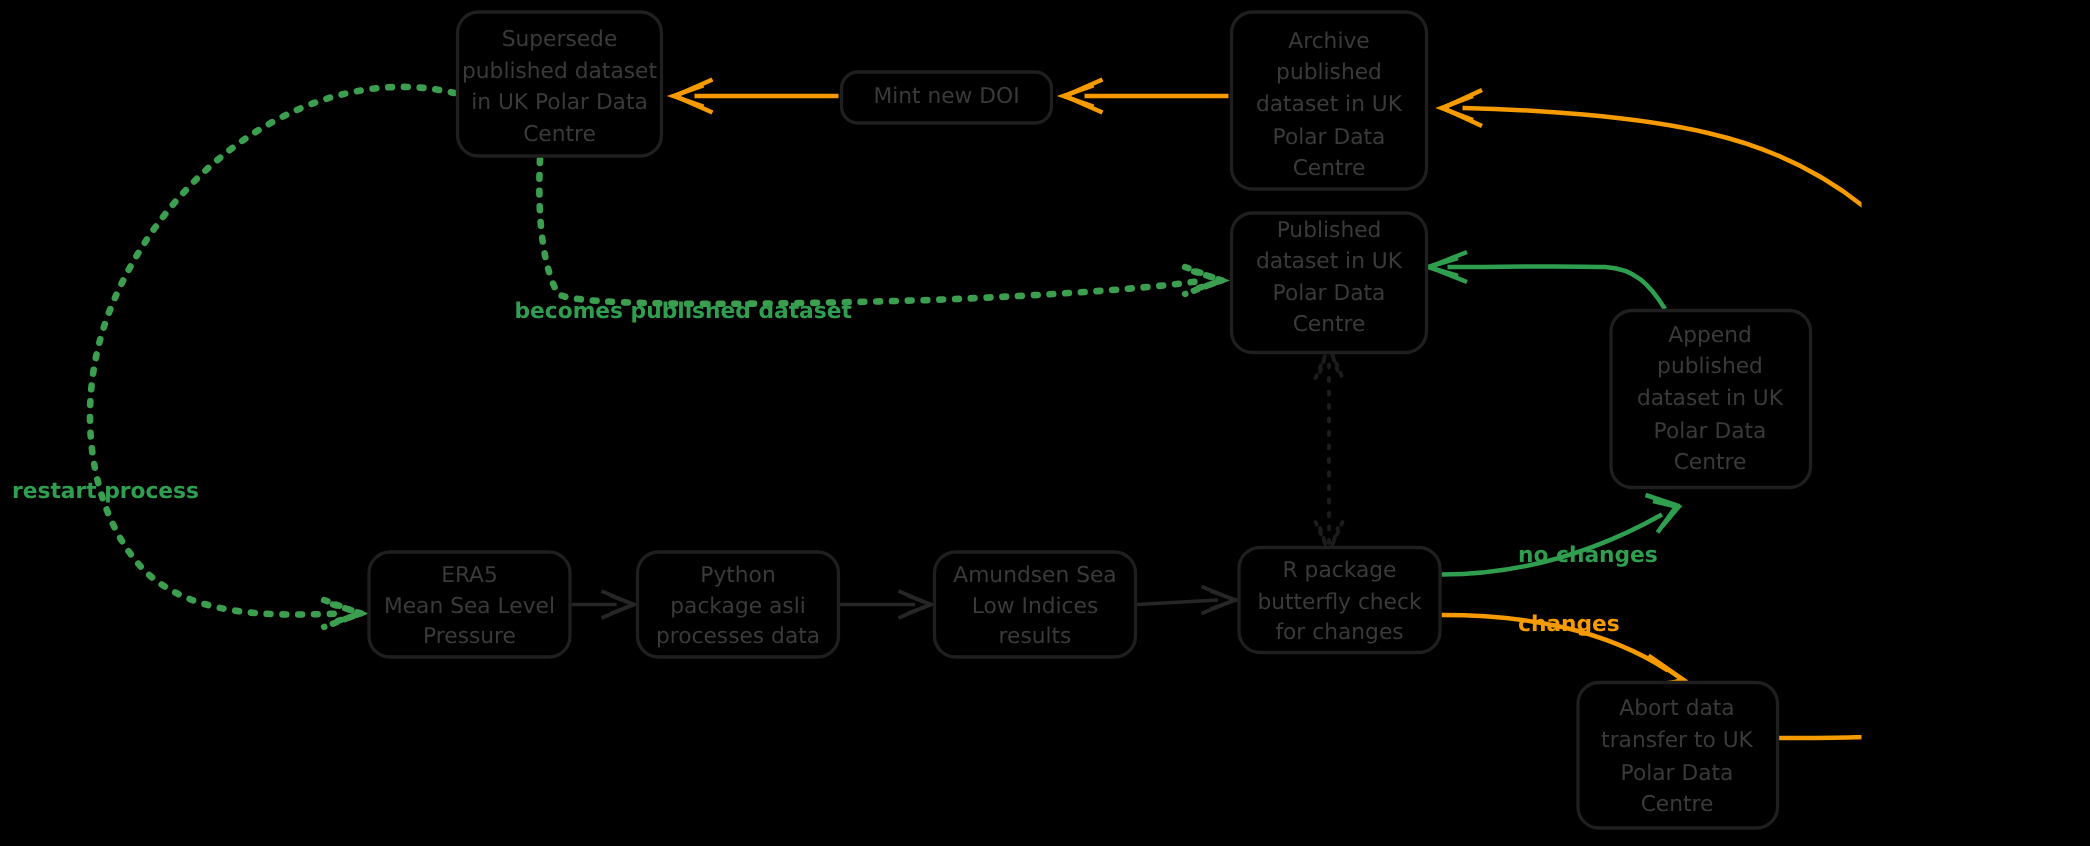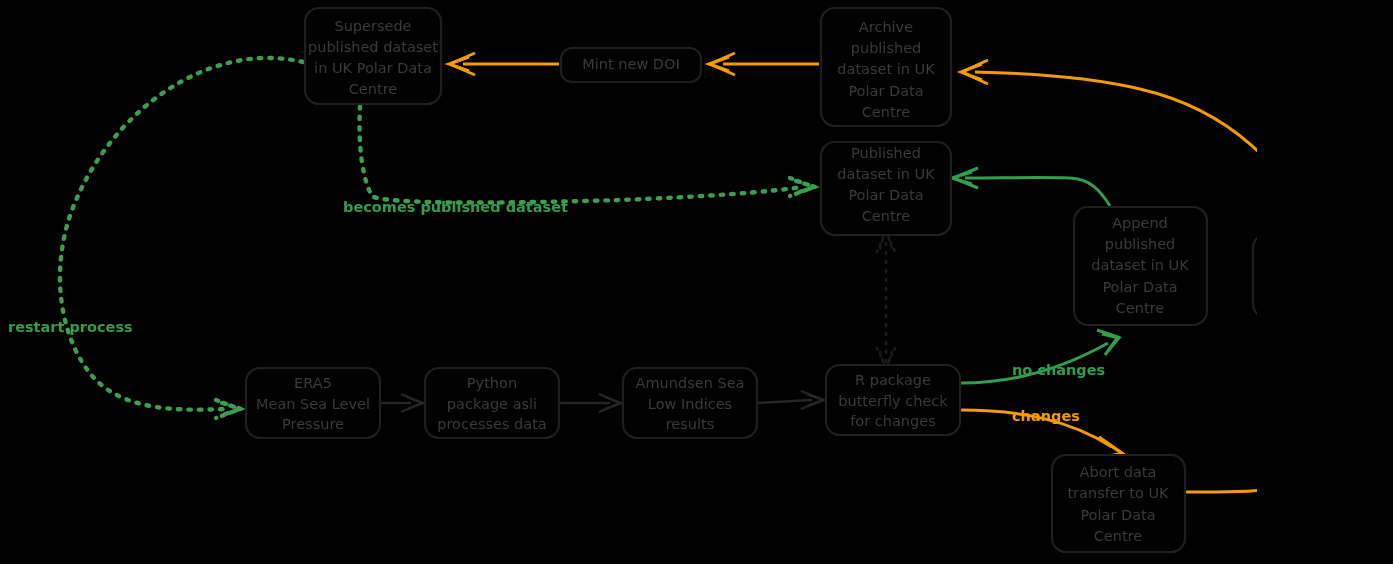--- a/index.html
+++ b/index.html
@@ -7,21 +7,20 @@
     padding: 0;
     background: #000000;
   }
   #canvas {
     position: relative;
     width: 1241px;
     height: 564px;
     background: #000000;
     overflow: hidden;
     font-family: "DejaVu Sans", sans-serif;
-    padding-left: 16px;
   }
   svg#diagram {
     position: absolute;
     top: 0;
     left: 0;
     width: 1393px;
     height: 564px;
   }
   .node-box {
     fill: #000000;

